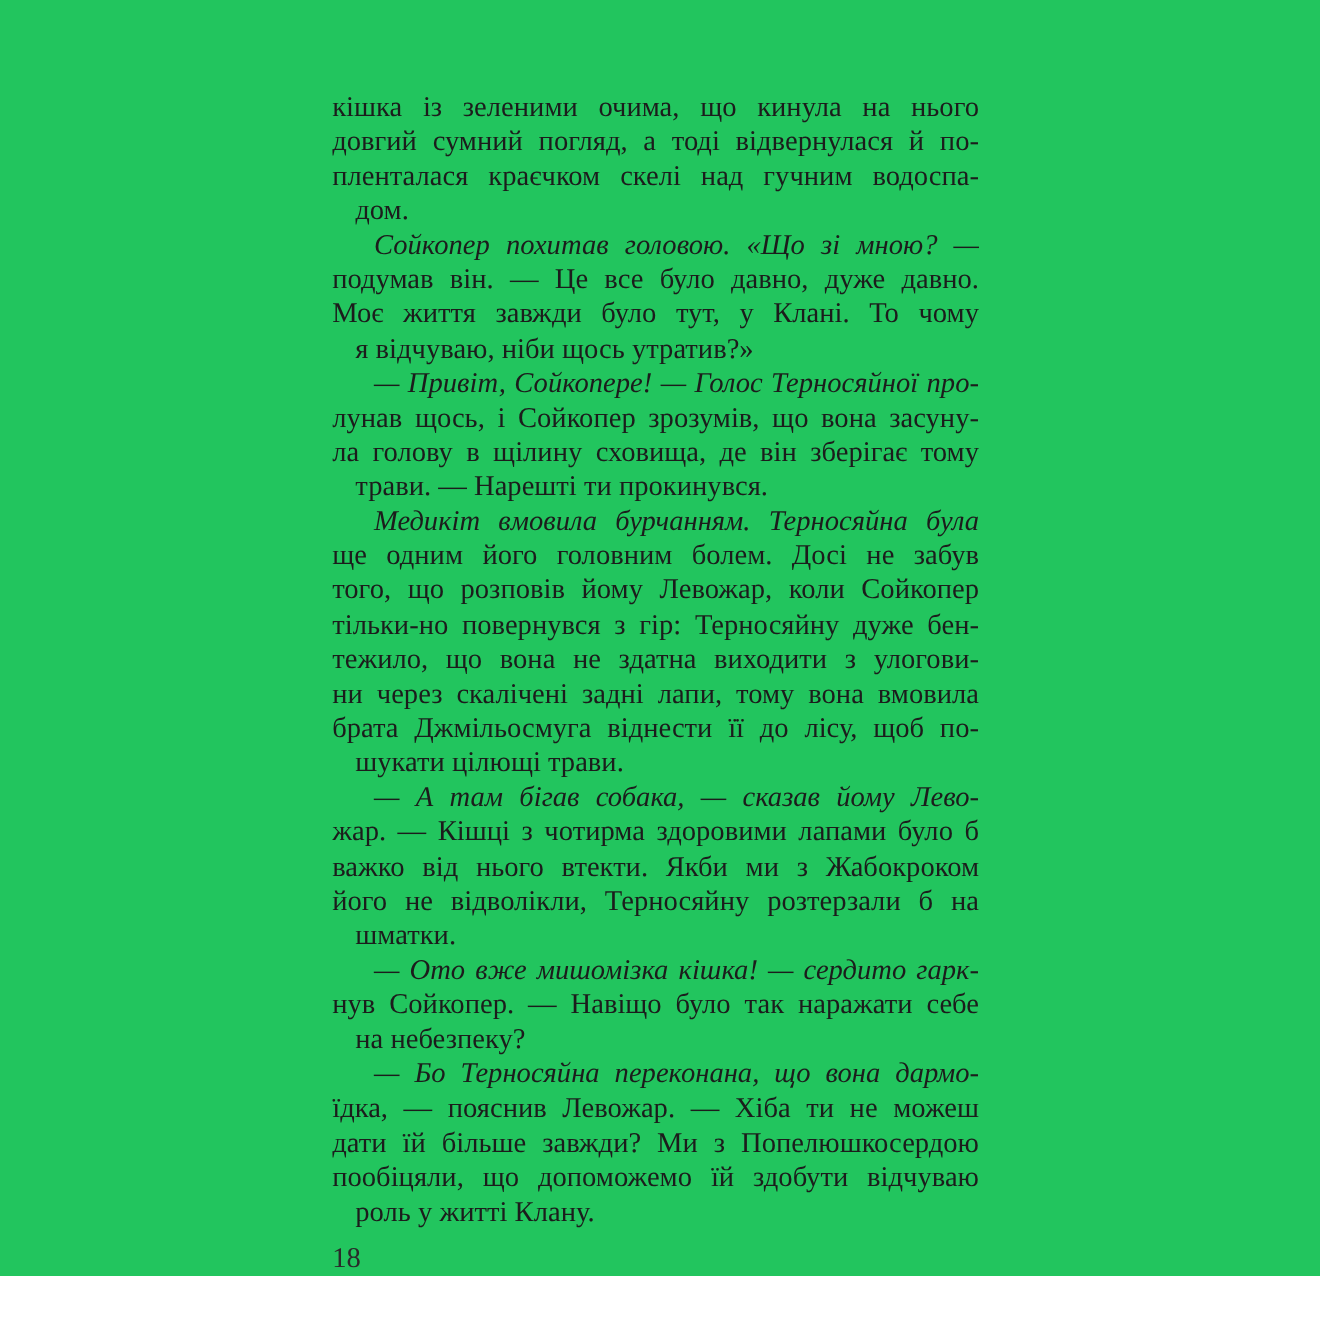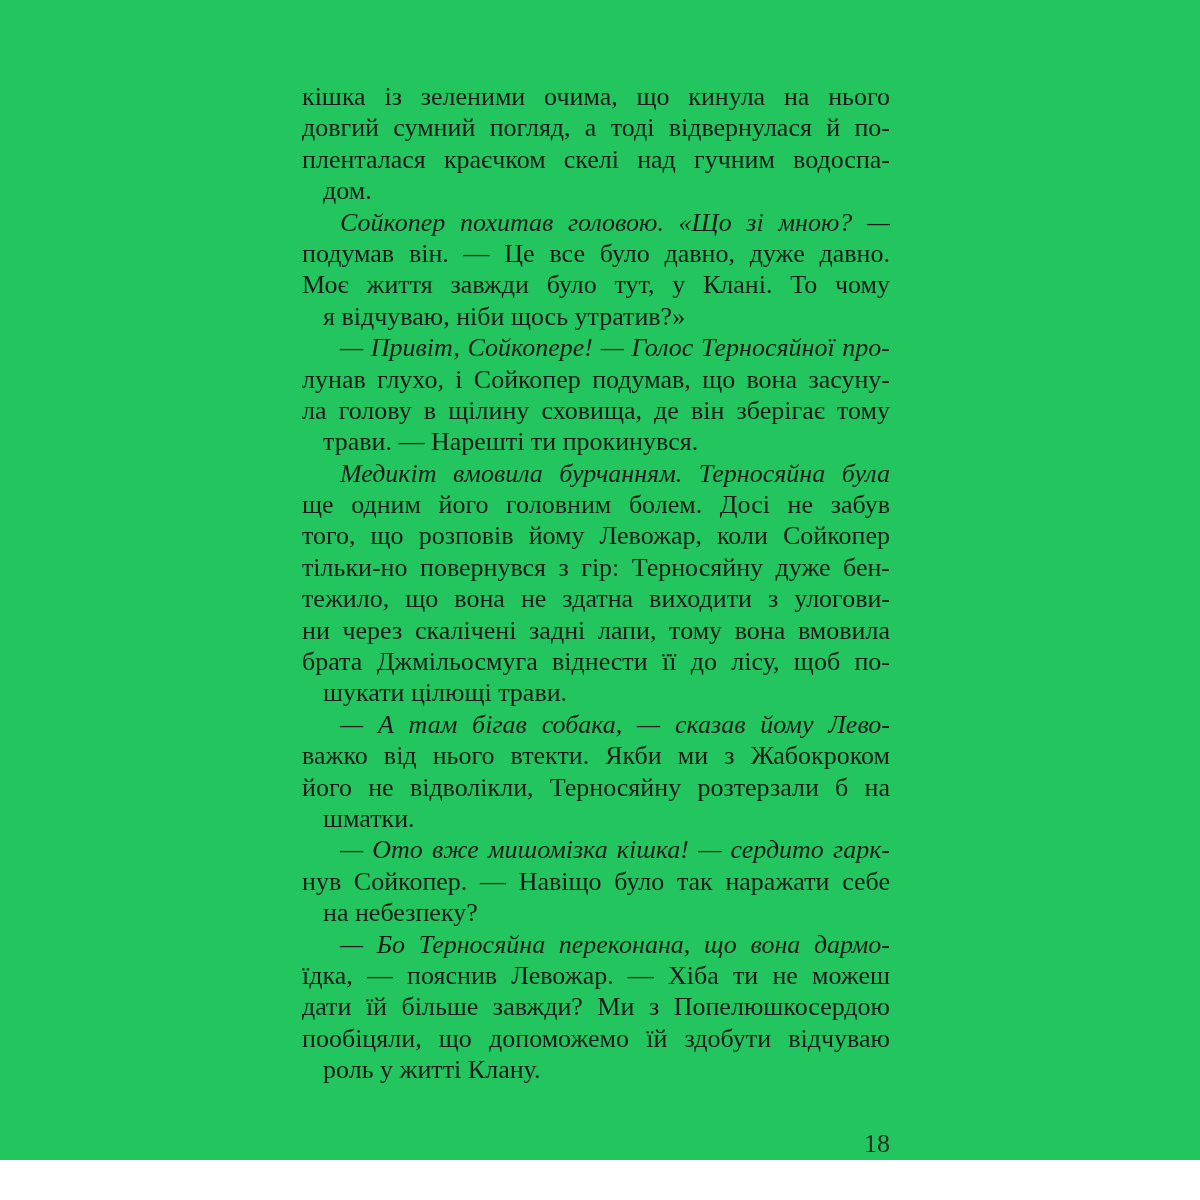--- a/index.html
+++ b/index.html
@@ -40,21 +40,21 @@
   }
   .line.indent {
     text-indent: 38px;
     font-style: italic;
   }
   .page-number {
     position: absolute;
     left: 302px;
     top: 1129px;
     width: 588px;
-    text-align: right;
+    text-align: left;
     font-size: 26px;
     color: #2a2a2a;
   }
 </style>
 </head>
 <body>
 
 <div class="page">
   <div class="text-block" id="text-block">
       <div class="paragraph">
@@ -64,36 +64,37 @@
         <div class="line last">дом.</div>
       </div>
       <div class="paragraph">
         <div class="line indent">Сойкопер похитав головою. «Що зі мною? —</div>
         <div class="line">подумав він. — Це все було давно, дуже давно.</div>
         <div class="line">Моє життя завжди було тут, у Клані. То чому</div>
         <div class="line last">я відчуваю, ніби щось утратив?»</div>
       </div>
       <div class="paragraph">
         <div class="line indent">— Привіт, Сойкопере! — Голос Терносяйної про-</div>
-        <div class="line">лунав глухо, і Сойкопер подумав, що вона засуну-</div>
+        <div class="line">лунав щось, і Сойкопер зрозумів, що вона засуну-</div>
         <div class="line">ла голову в щілину сховища, де він зберігає тому</div>
         <div class="line last">трави. — Нарешті ти прокинувся.</div>
       </div>
       <div class="paragraph">
         <div class="line indent">Медикіт вмовила бурчанням. Терносяйна була</div>
         <div class="line">ще одним його головним болем. Досі не забув</div>
         <div class="line">того, що розповів йому Левожар, коли Сойкопер</div>
         <div class="line">тільки-но повернувся з гір: Терносяйну дуже бен-</div>
         <div class="line">тежило, що вона не здатна виходити з улогови-</div>
         <div class="line">ни через скалічені задні лапи, тому вона вмовила</div>
         <div class="line">брата Джмільосмуга віднести її до лісу, щоб по-</div>
         <div class="line last">шукати цілющі трави.</div>
       </div>
       <div class="paragraph">
         <div class="line indent">— А там бігав собака, — сказав йому Лево-</div>
+        <div class="line">жар. — Кішці з чотирма здоровими лапами було б</div>
         <div class="line">важко від нього втекти. Якби ми з Жабокроком</div>
         <div class="line">його не відволікли, Терносяйну розтерзали б на</div>
         <div class="line last">шматки.</div>
       </div>
       <div class="paragraph">
         <div class="line indent">— Ото вже мишомізка кішка! — сердито гарк-</div>
         <div class="line">нув Сойкопер. — Навіщо було так наражати себе</div>
         <div class="line last">на небезпеку?</div>
       </div>
       <div class="paragraph">

